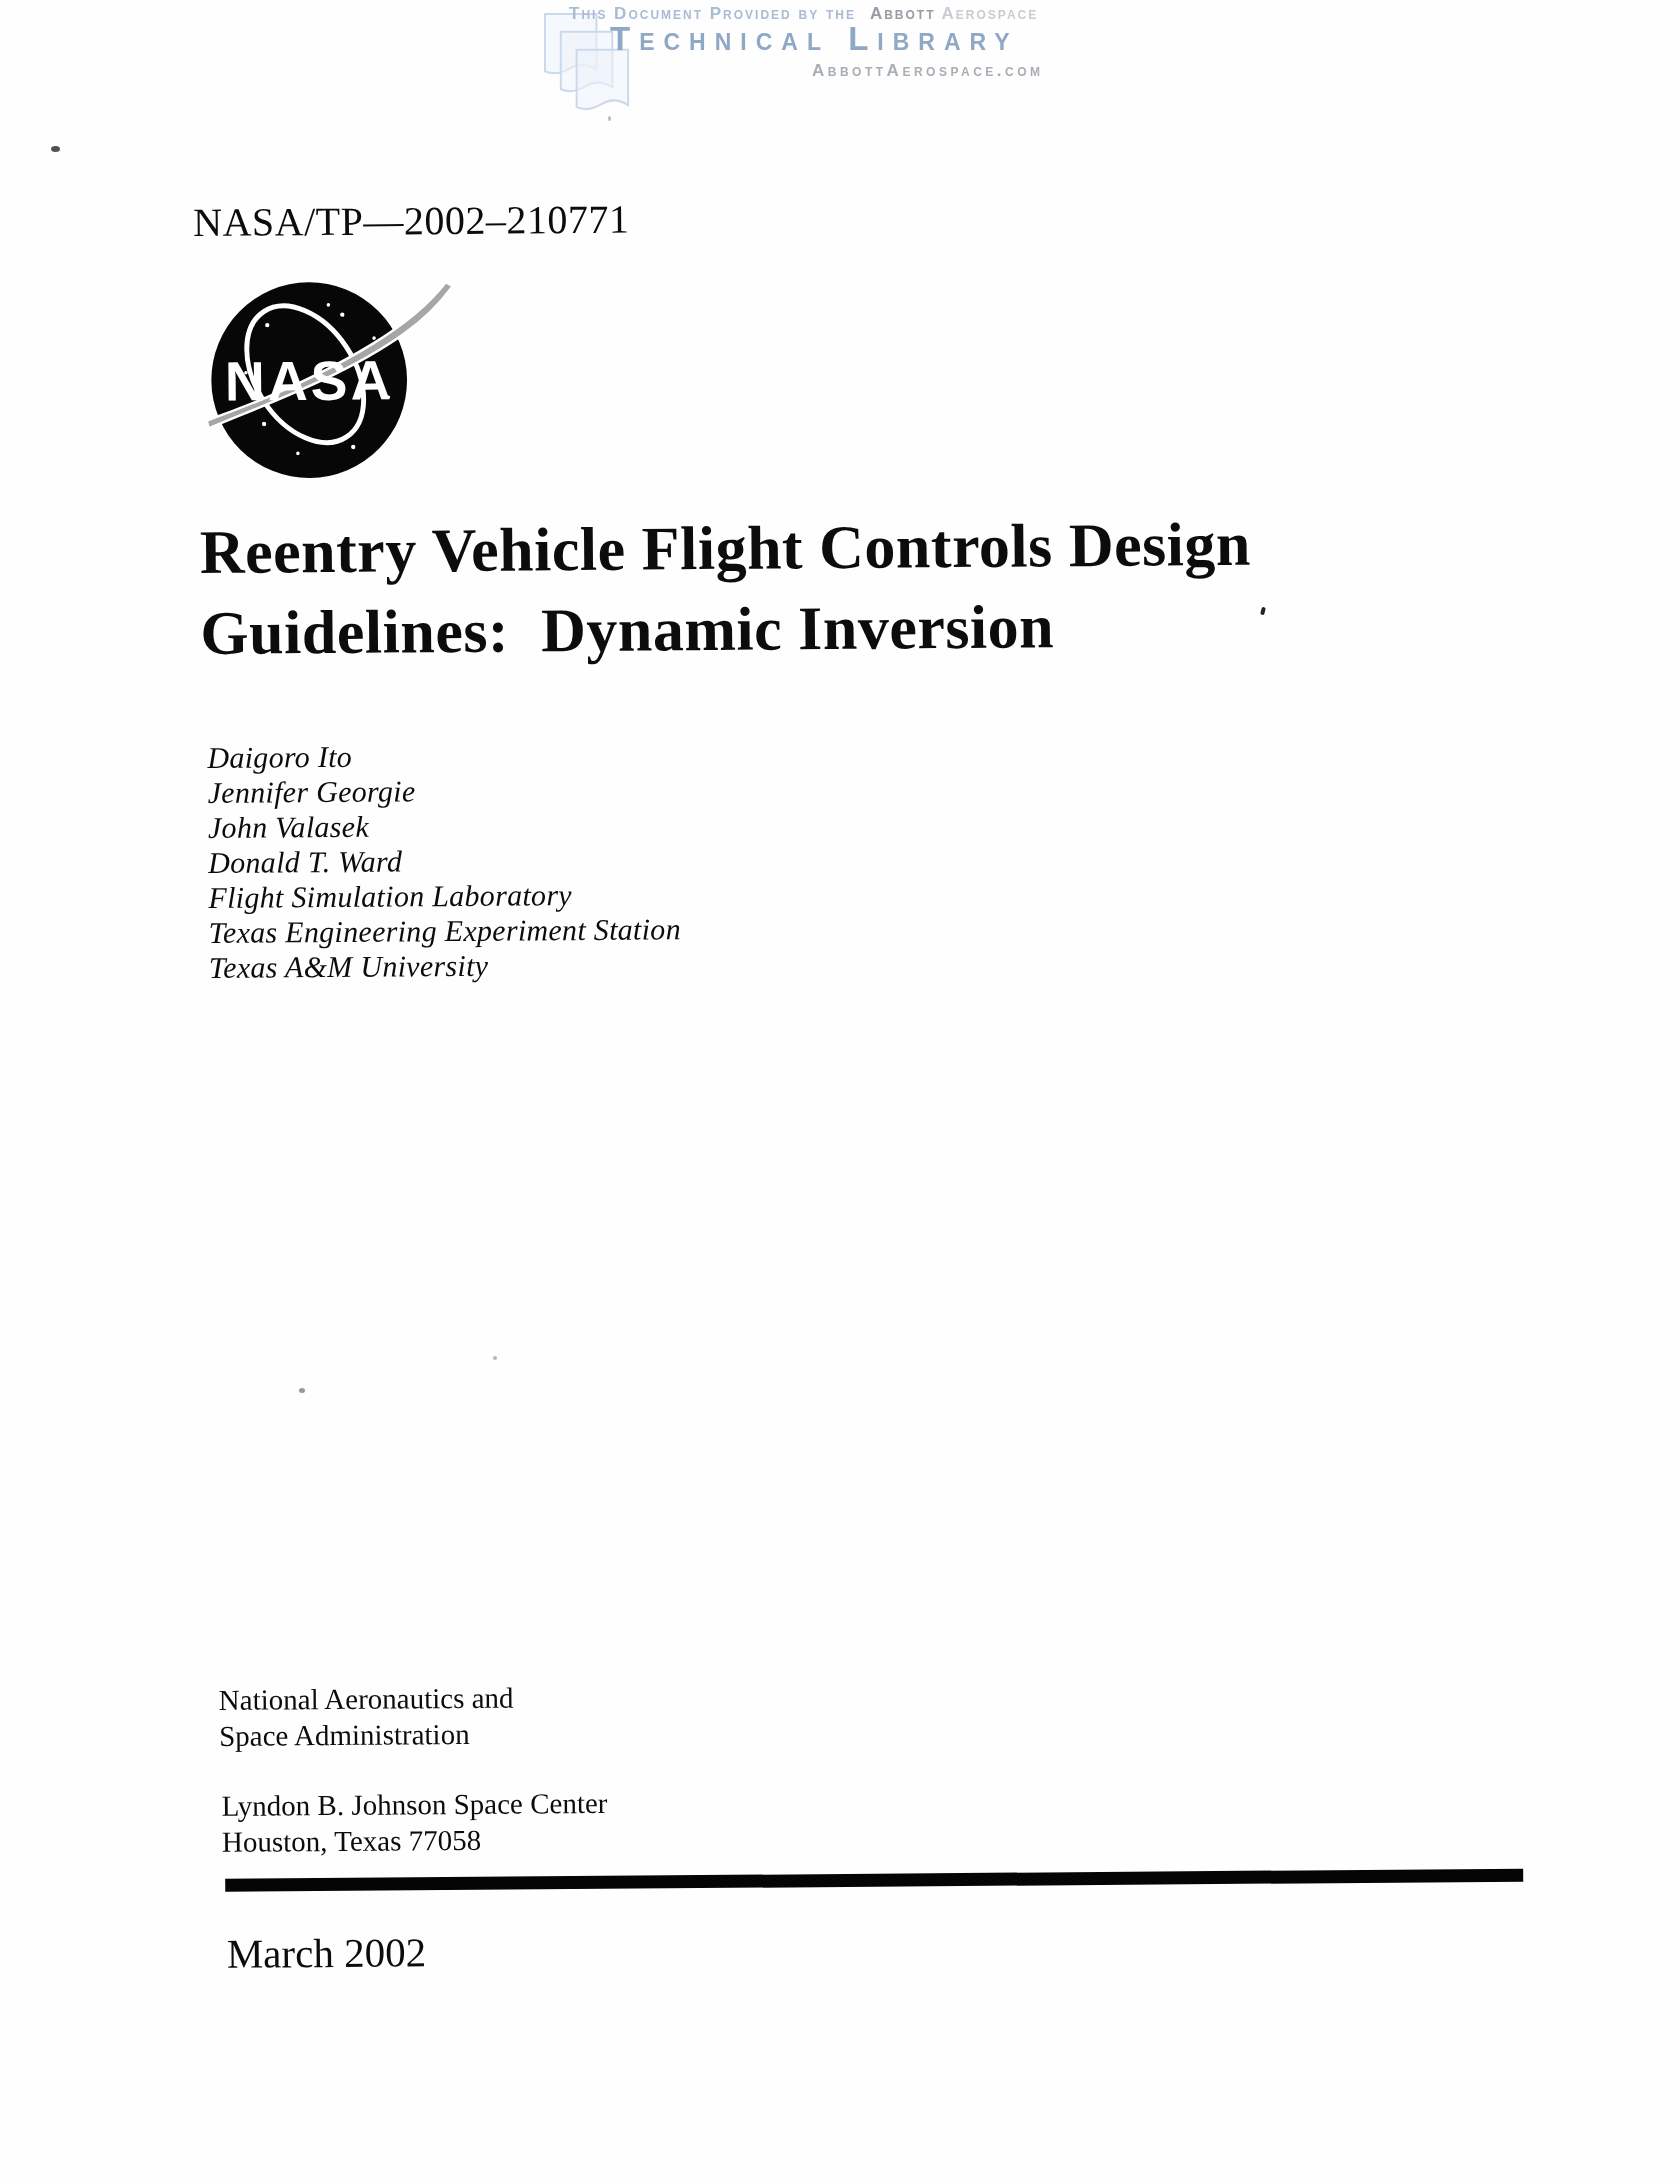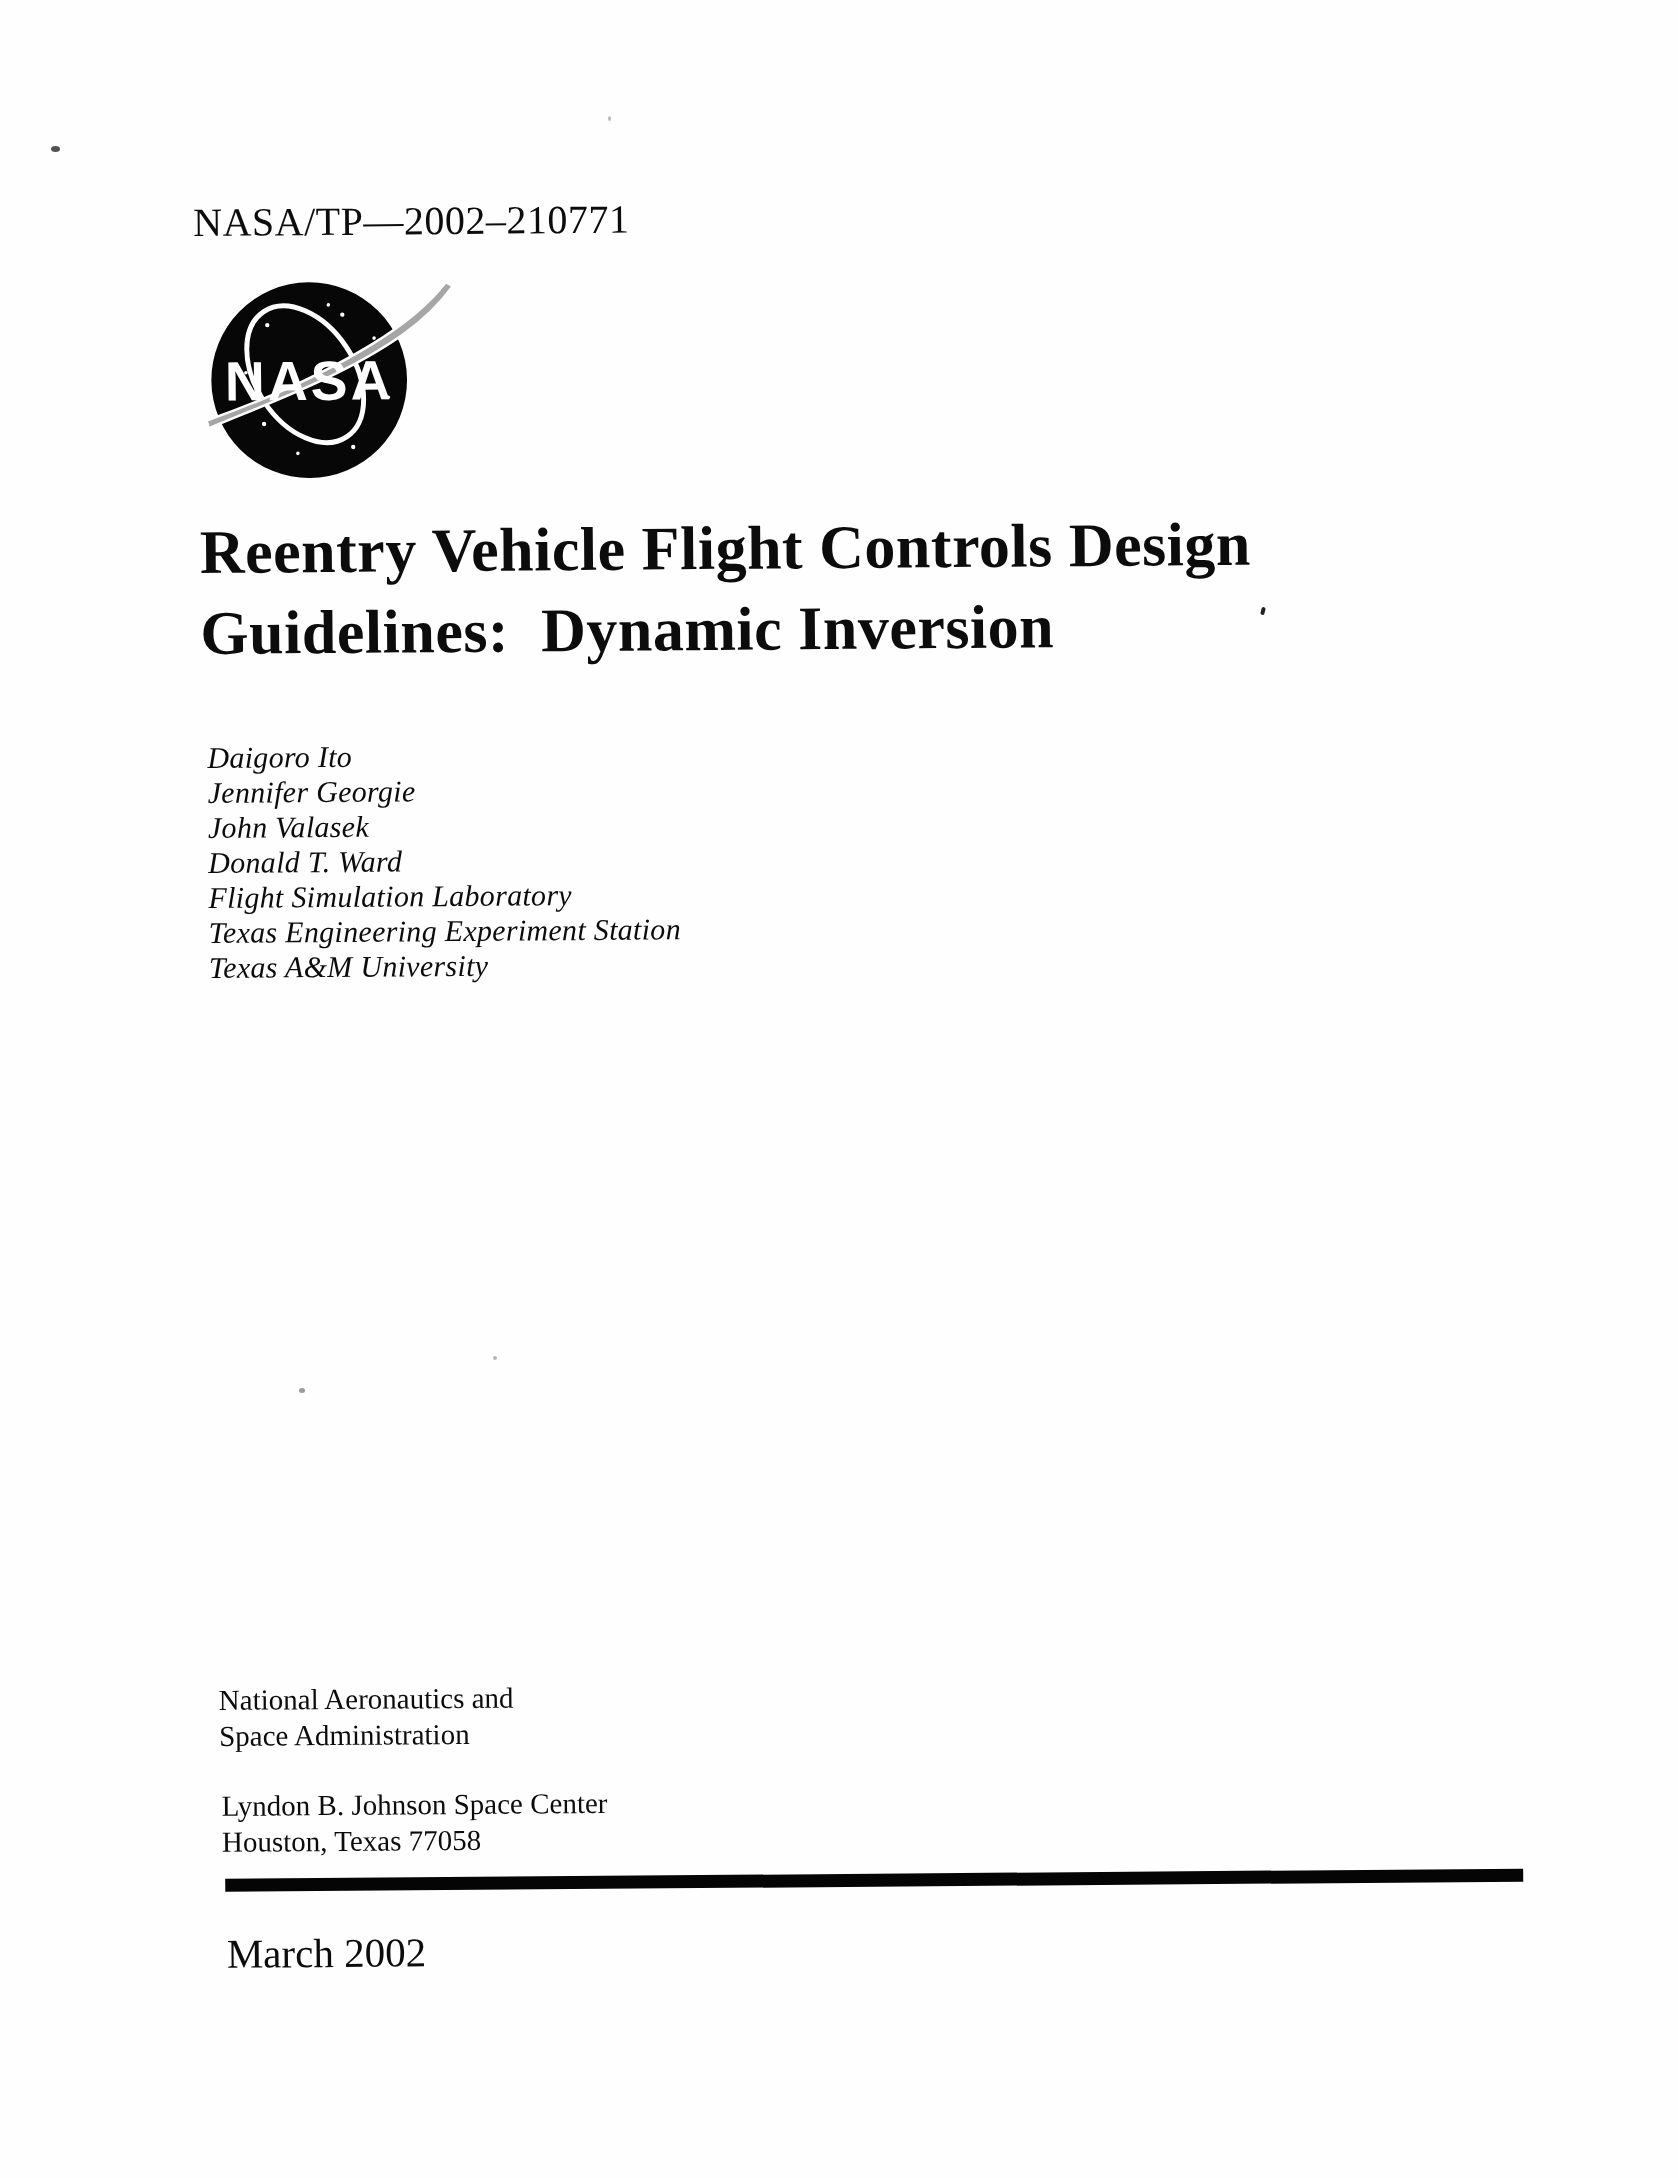--- a/index.html
+++ b/index.html
@@ -58,20 +58,34 @@
   .speck.s2{left:1261px;top:607px;width:4px;height:8px;border-radius:2px;transform:rotate(15deg);background:#222;}
   .speck.s3{left:493px;top:1356px;width:4px;height:4px;background:#999;opacity:.7;}
   .speck.s4{left:299px;top:1388px;width:6px;height:5px;background:#777;opacity:.75;}
   .speck.s5{left:608px;top:116px;width:3px;height:5px;background:#aaa;opacity:.8;}
 </style>
 </head>
 <body>
 
 <div class="page">
 
+  <header class="wm">
+    <svg class="wm-icon" viewBox="0 0 100 110" aria-hidden="true">
+      <g fill="rgba(237,243,250,0.55)" stroke="#ccd9ea" stroke-width="2">
+        <path d="M4 4 h52 v56 q-14 -9 -27 -1 q-13 8 -25 3 z"></path>
+        <path d="M20 22 h52 v56 q-14 -9 -27 -1 q-13 8 -25 3 z"></path>
+        <path d="M36 40 h52 v56 q-14 -9 -27 -1 q-13 8 -25 3 z"></path>
+      </g>
+    </svg>
+    <div class="wm-line1">
+      <span>This Document Provided by the</span><span class="brand-a">Abbott</span><span class="brand-b">Aerospace</span>
+    </div>
+    <div class="wm-title">Technical Library</div>
+    <div class="wm-site">AbbottAerospace.com</div>
+  </header>
 
   <div class="scan">
 
     <div class="tp-number">NASA/TP—2002–210771</div>
 
     <svg class="nasa-logo" viewBox="0 0 256 210" aria-hidden="true">
       <circle cx="104" cy="104" r="99" fill="#070707"></circle>
       <g fill="#ffffff">
         <circle cx="62" cy="48" r="2.2"></circle>
           <circle cx="138" cy="38" r="2.2"></circle>

